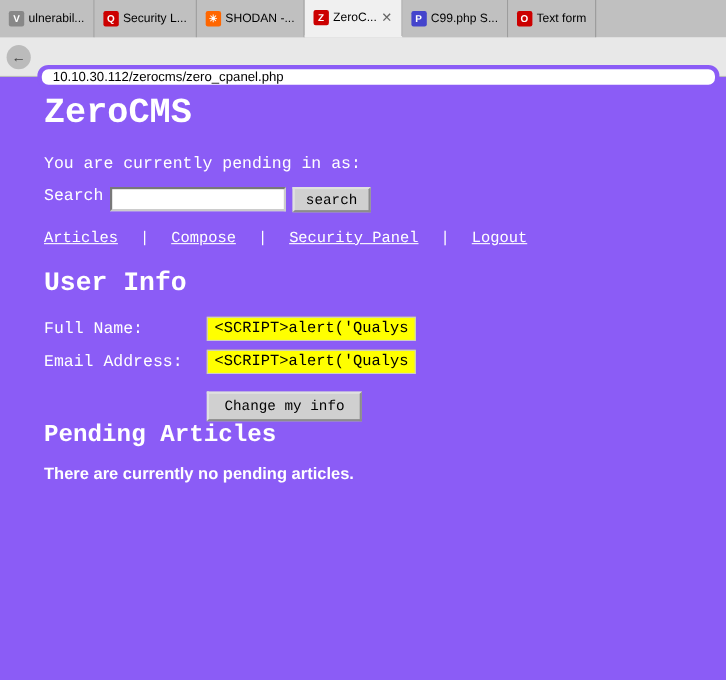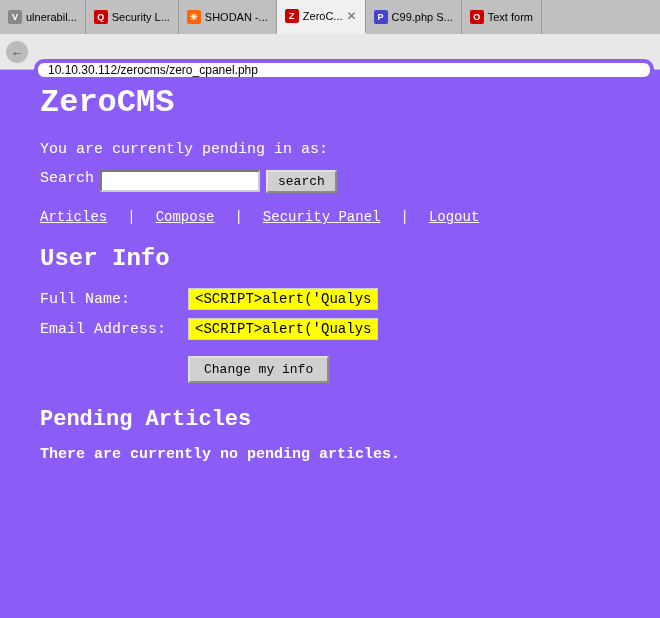--- a/index.html
+++ b/index.html
@@ -212,33 +212,32 @@
     .change-btn {
       display: block;
       margin-left: 148px;
       padding: 4px 14px;
       background: #d0d0d0;
       border: 2px outset #e0e0e0;
       cursor: pointer;
       font-family: 'Courier New', monospace;
       font-size: 13px;
       color: #000;
-      margin-bottom: 24px;
     }
 
     .pending-title {
       font-size: 22px;
       font-weight: bold;
       color: white;
       font-family: Liberation Mono, monospace;
       margin-bottom: 14px;
     }
 
     .pending-text {
-      font-family: Liberation Mono, monospace;
+      font-family: Liberation Sans, sans-serif;
       font-size: 15px;
       font-weight: bold;
       color: white;
     }
   </style>
 </head>
 <body>
 
 <div class="browser-chrome">
 

